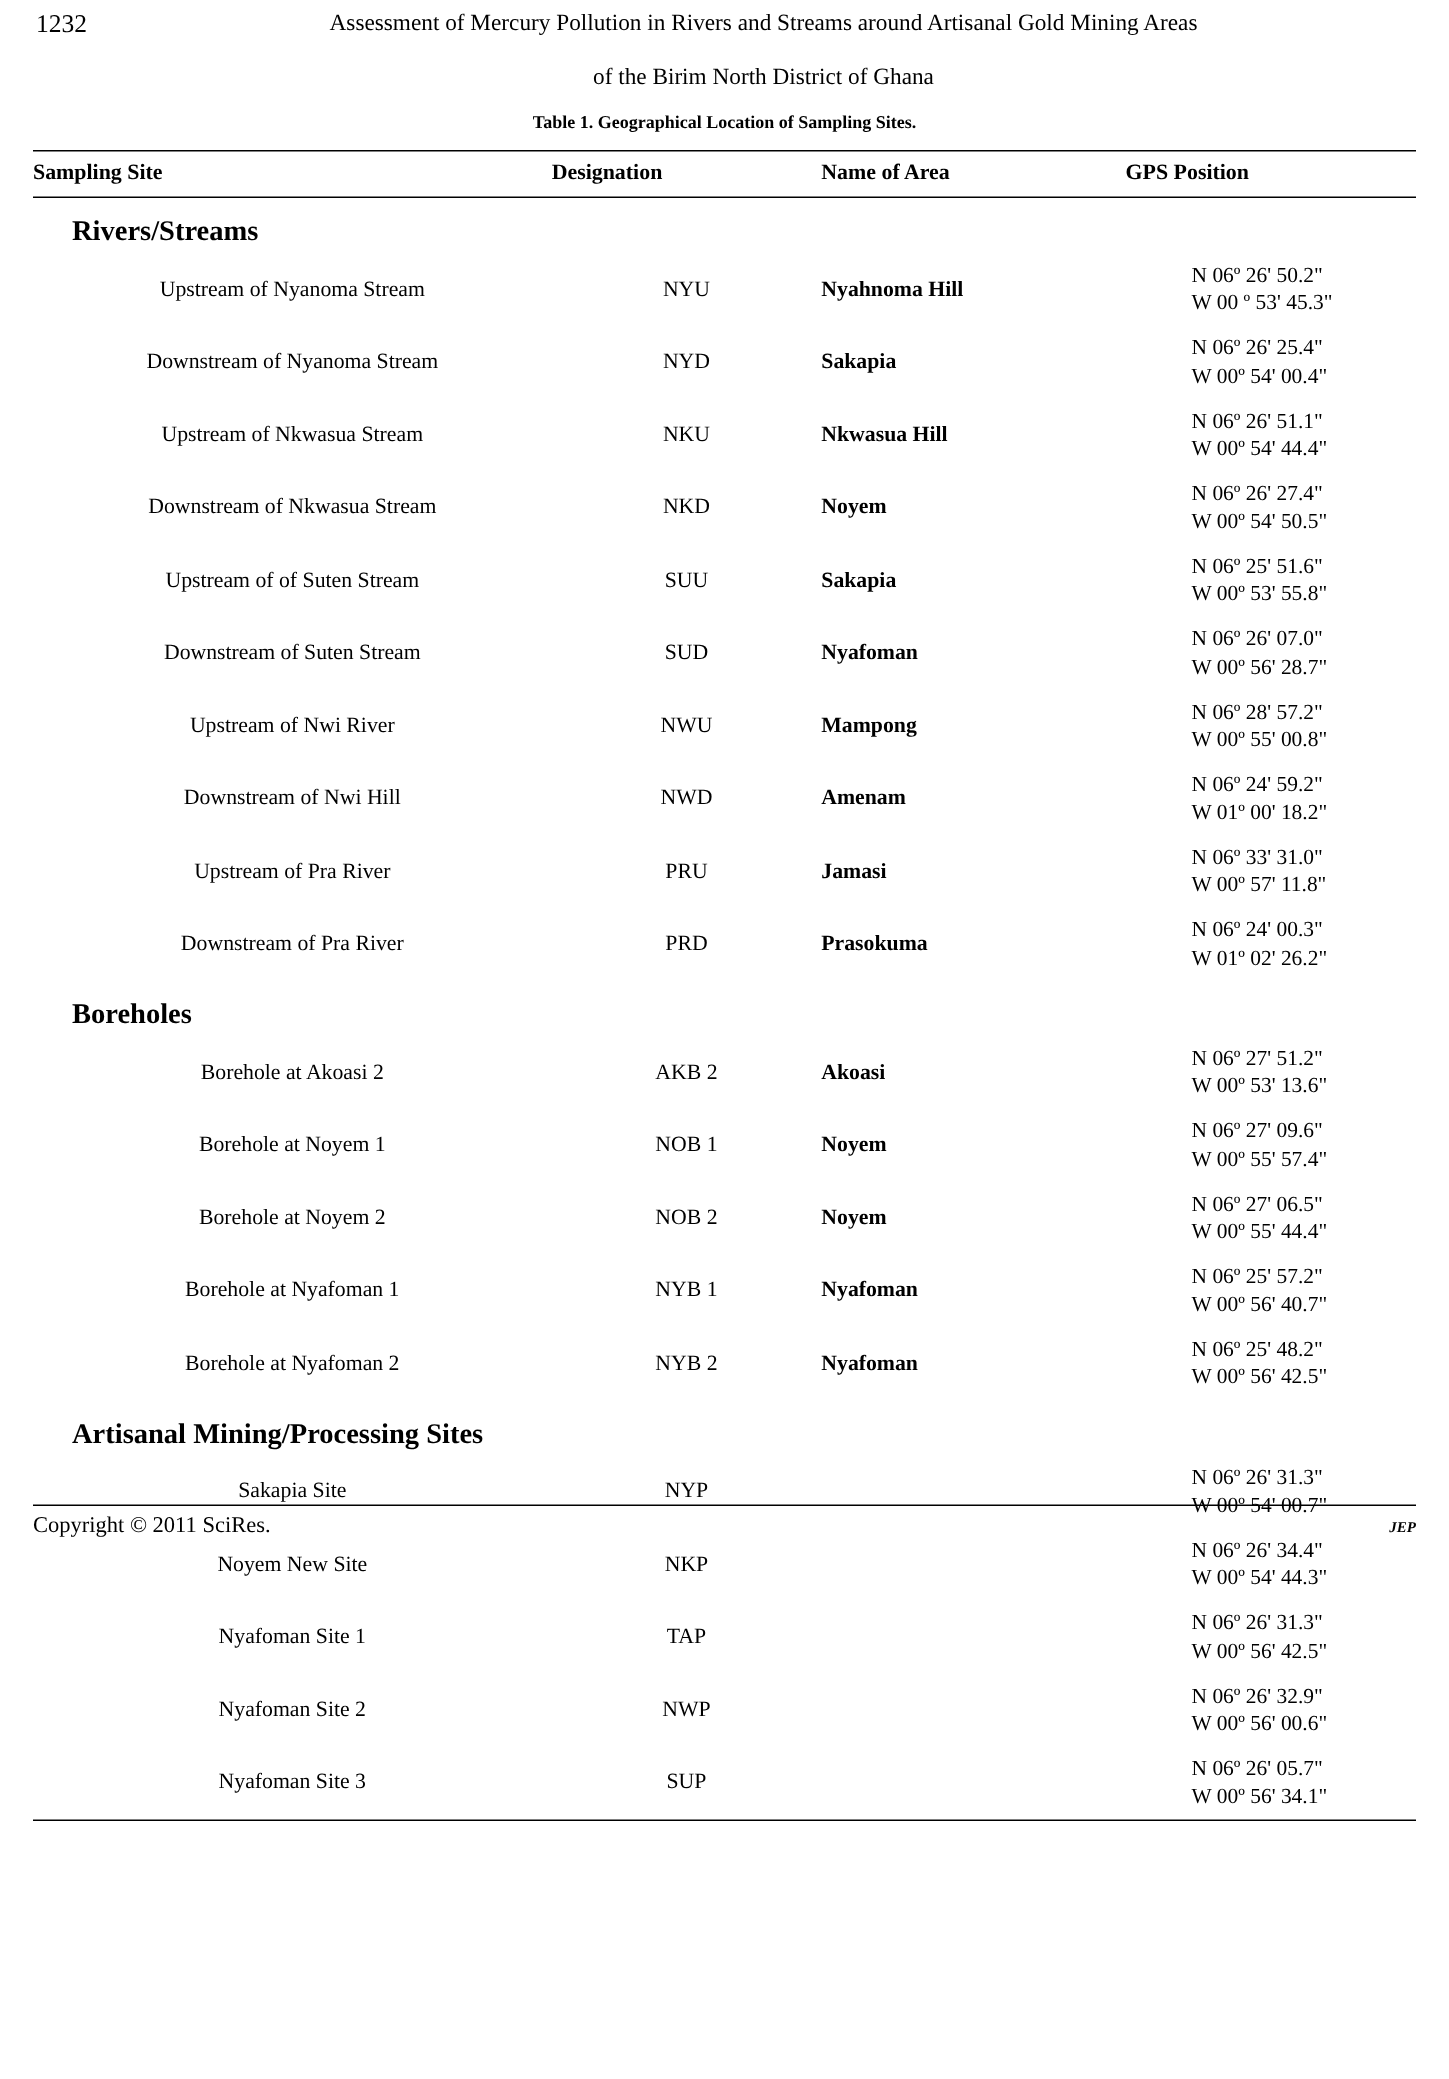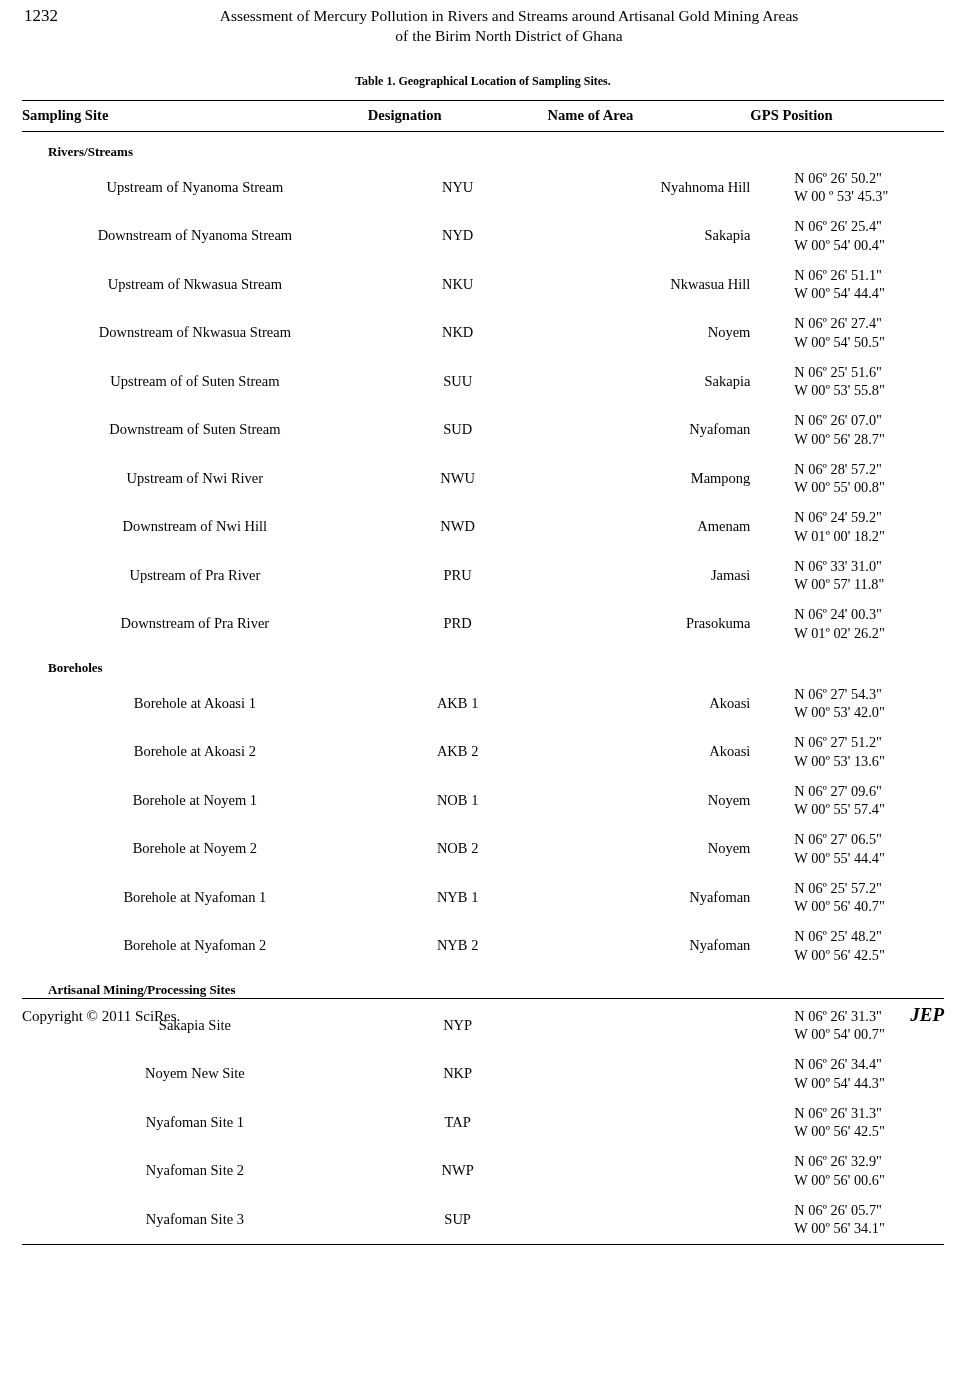--- a/index.html
+++ b/index.html
@@ -38,21 +38,21 @@
     padding-left: 2px;
   }
   .head-title {
     flex: 1;
     text-align: center;
     font-size: 15.5px;
     line-height: 1.32;
     padding-right: 60px;
   }
   .head-title .l1 { display: block; }
-  .head-title .l2 { display: block; }
+  .head-title .l2 { display: block; margin-top: 16px; }
 
   
   .table-caption {
     text-align: center;
     font-weight: bold;
     font-size: 12px;
     margin-top: 22px;
     margin-bottom: 11px;
   }
   table.data {
@@ -73,35 +73,36 @@
   col.c2 { width: 19.5%; }
   col.c3 { width: 22%; }
   col.c4 { width: 21%; }
 
   tbody td {
     padding: 0;
     vertical-align: middle;
   }
   .group-row td {
     font-weight: bold;
-    font-size: 13px;
+    font-size: 19px;
     padding: 12px 0 3px 26px;
     text-align: left;
   }
   .data-row td {
     height: 48.5px;
   }
   .cell-site {
     text-align: center;
   }
   .cell-desig {
     text-align: center;
   }
   .cell-area {
-    text-align: right;
+    text-align: left;
+    font-weight: bold;
   }
   .cell-gps {
     text-align: left;
     padding-left: 44px !important;
     line-height: 1.28;
     font-size: 14.3px;
   }
   .gps-line { display: block; white-space: nowrap; }
   .bottom-rule {
     border-top: 1.6px solid #000;
@@ -118,21 +119,21 @@
     padding-top: 5px;
     display: flex;
     justify-content: space-between;
     align-items: baseline;
     font-size: 15px;
     gap: 48px;
   }
   .footer .right {
     font-weight: bold;
     font-style: italic;
-    font-size: 19px;
+    font-size: 10px;
   }
 </style>
 </head>
 <body>
 
 <div class="page">
 
   <div class="running-head">
     <div class="page-number">1232</div>
     <div class="head-title">
@@ -249,29 +250,20 @@
           <td class="cell-area">Prasokuma</td>
           <td class="cell-gps">
             <span class="gps-line">N 06º 24' 00.3"</span>
             <span class="gps-line">W 01º 02' 26.2"</span>
           </td>
         </tr>
         <tr class="group-row">
           <td colspan="4">Boreholes</td>
         </tr>
         <tr class="data-row">
-          <td class="cell-site">Borehole at Akoasi 1</td>
-          <td class="cell-desig">AKB 1</td>
-          <td class="cell-area">Akoasi</td>
-          <td class="cell-gps">
-            <span class="gps-line">N 06º 27' 54.3"</span>
-            <span class="gps-line">W 00º 53' 42.0"</span>
-          </td>
-        </tr>
-        <tr class="data-row">
           <td class="cell-site">Borehole at Akoasi 2</td>
           <td class="cell-desig">AKB 2</td>
           <td class="cell-area">Akoasi</td>
           <td class="cell-gps">
             <span class="gps-line">N 06º 27' 51.2"</span>
             <span class="gps-line">W 00º 53' 13.6"</span>
           </td>
         </tr>
         <tr class="data-row">
           <td class="cell-site">Borehole at Noyem 1</td>

